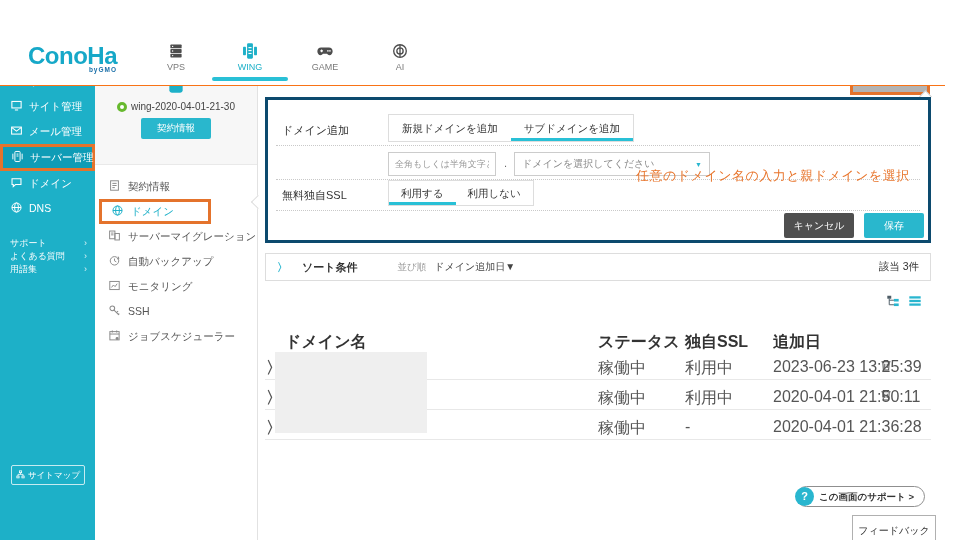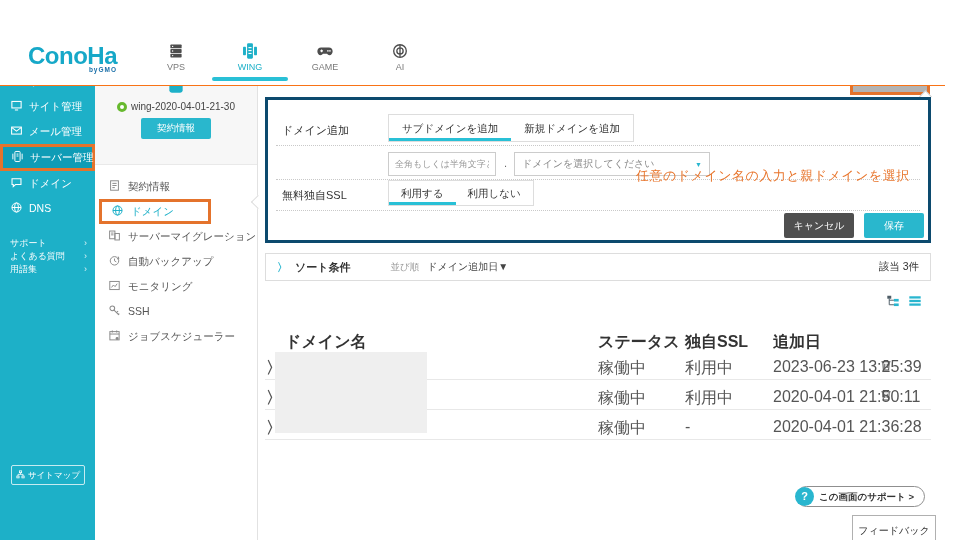--- a/index.html
+++ b/index.html
@@ -70,21 +70,21 @@
   .f-select .caret { position:absolute; right:7px; top:0; font-size:7px; color:#29b6cf; line-height:23px; }
   .annotation { position:absolute; left:368px; top:67px; font-size:13px; color:#e8752c; white-space:nowrap; letter-spacing:0.5px; z-index:2; }
   .toggle { position:absolute; left:120px; top:80px; display:flex; border:1px solid #ddd; height:26px; background:#fff; }
   .tog { padding:0 12px; line-height:24px; font-size:10.5px; color:#333; cursor:pointer; }
   .tog.active { box-shadow:inset 0 -3px 0 #29c0d6; }
   .cancel-btn { position:absolute; left:516px; top:113px; width:70px; height:25px; background:#4f4f4f; color:#fff; border:none; border-radius:2px; font-size:10px; font-family:inherit; cursor:pointer; }
   .save-btn { position:absolute; left:596px; top:113px; width:60px; height:25px; background:#29b7cd; color:#fff; border:none; border-radius:2px; font-size:10px; font-family:inherit; cursor:pointer; }
 
   .sort-bar { position:absolute; left:7px; top:203px; width:666px; height:28px; border:1px solid #ddd; display:flex; align-items:center; padding:0 11px; }
   .sort-chev { color:#29b6cf; font-size:11px; font-weight:700; }
-  .sort-label { font-size:11px; font-weight:700; color:#333; margin-left:7px; }
+  .sort-label { font-size:11px; font-weight:700; color:#333; margin-left:14px; }
   .order-label { font-size:9.5px; color:#999; margin-left:40px; }
   .order-value { font-size:10px; color:#444; margin-left:8px; }
   .sort-spacer { flex:1; }
   .match-count { font-size:10.5px; color:#333; }
 
   .view-toggles { position:absolute; left:628px; top:244px; display:flex; gap:8px; }
   .vt { width:14px; height:14px; cursor:pointer; }
 
   .thead { position:absolute; left:7px; top:278px; width:666px; height:22px; }
   .thead span, .trow span { position:absolute; font-size:16px; }
@@ -311,22 +311,22 @@
     <span class="help-circle">?</span>
 
     <div class="add-btn-box">
       <button class="add-btn"><span class="plus">+</span><span>ドメイン</span></button>
     </div>
     <div class="form-caret"></div>
 
     <div class="form-panel">
       <span class="f-label lab1">ドメイン追加</span>
       <div class="tabs">
+        <span class="tab">新規ドメインを追加</span>
         <span class="tab active">サブドメインを追加</span>
-        <span class="tab">新規ドメインを追加</span>
       </div>
       <div class="dotted sep1"></div>
 
       <input class="f-input" type="text" placeholder="全角もしくは半角文字と-." style="">
       <span class="f-dot">.</span>
       <div class="f-select">
         <span>ドメインを選択してください</span>
         <span class="caret">▼</span>
       </div>
       <span class="annotation">任意のドメイン名の入力と親ドメインを選択</span>

